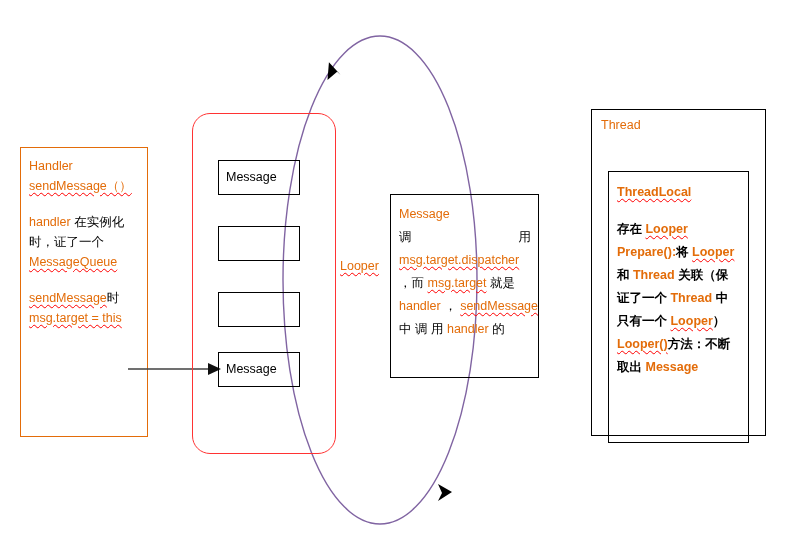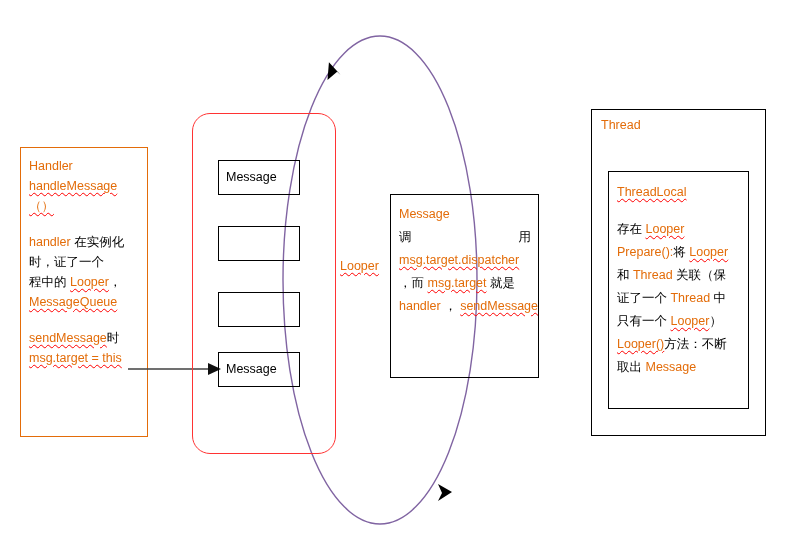--- a/index.html
+++ b/index.html
@@ -131,24 +131,25 @@
     left: 601px;
     top: 118px;
     font-size: 12.5px;
     color: #E36C09;
   }
   #threadlocal-box {
     position: absolute;
     left: 608px;
     top: 171px;
     width: 141px;
-    height: 238px;
-    border: 1.2px solid #000000;
-    box-sizing: border-box;
-    background: transparent;
+    height: 272px;
+    border: 1.2px solid #000000;
+    box-sizing: border-box;
+    background: transparent;
+    font-weight: bold;
   }
   #threadlocal-box .inner {
     padding: 9px 4px 0 8px;
     font-size: 12.5px;
     line-height: 23px;
   }
   #threadlocal-box .blank { height: 14px; }
 
   
   #loop-svg {
@@ -173,26 +174,25 @@
 
     <polygon points="452,492 438,484 442,493 438,501" fill="#000000"></polygon>
   </svg>
 
   <div id="handler-box">
     <div class="inner">
       <div>
         <span class="en">Handler</span>
       </div>
       <div>
-        <span class="en wavy">handleMessage（）</span>
+        <span class="en wavy">sendMessage（）</span>
       </div>
       <div class="blank"></div>
       <div class="nowrap"><span class="en">handler</span> <span class="zh">在实例化</span></div>
       <div class="nowrap"><span class="zh">时，证了一个</span></div>
-      <div class="nowrap"><span class="zh">程中的</span> <span class="en wavy">Looper</span><span class="zh">，</span></div>
       <div class="nowrap"><span class="en wavy">MessageQueue</span></div>
       <div class="blank"></div>
       <div class="nowrap"><span class="en wavy">sendMessage</span><span class="zh">时</span></div>
       <div class="nowrap"><span class="en wavy">msg.target = this</span></div>
     </div>
   </div>
 
   <svg id="send-arrow" width="96" height="36" viewBox="0 0 96 36" xmlns="http://www.w3.org/2000/svg">
     <line x1="0" y1="17" x2="80" y2="17" stroke="#404040" stroke-width="1.3"></line>
     <polygon points="80,11 93,17 80,23" fill="#111111"></polygon>
@@ -214,20 +214,21 @@
       <div>
         <span class="en">Message</span>
       </div>
       <div class="justify-line">
         <span class="zh">调</span>
         <span class="zh">用</span>
       </div>
       <div class="nowrap"><span class="en wavy">msg.target.dispatcher</span></div>
       <div class="nowrap"><span class="zh">，而</span> <span class="en wavy">msg.target</span> <span class="zh">就是</span></div>
       <div class="nowrap"><span class="en">handler</span> <span class="zh">，</span> <span class="en wavy">sendMessage</span></div>
+      <div class="nowrap"><span class="zh">中 调 用</span> <span class="en">handler</span> <span class="zh">的</span></div>
     </div>
   </div>
 
   <div id="thread-box"></div>
   <div id="thread-title">
     <span class="en">Thread</span>
   </div>
 
   <div id="threadlocal-box">
     <div class="inner">

